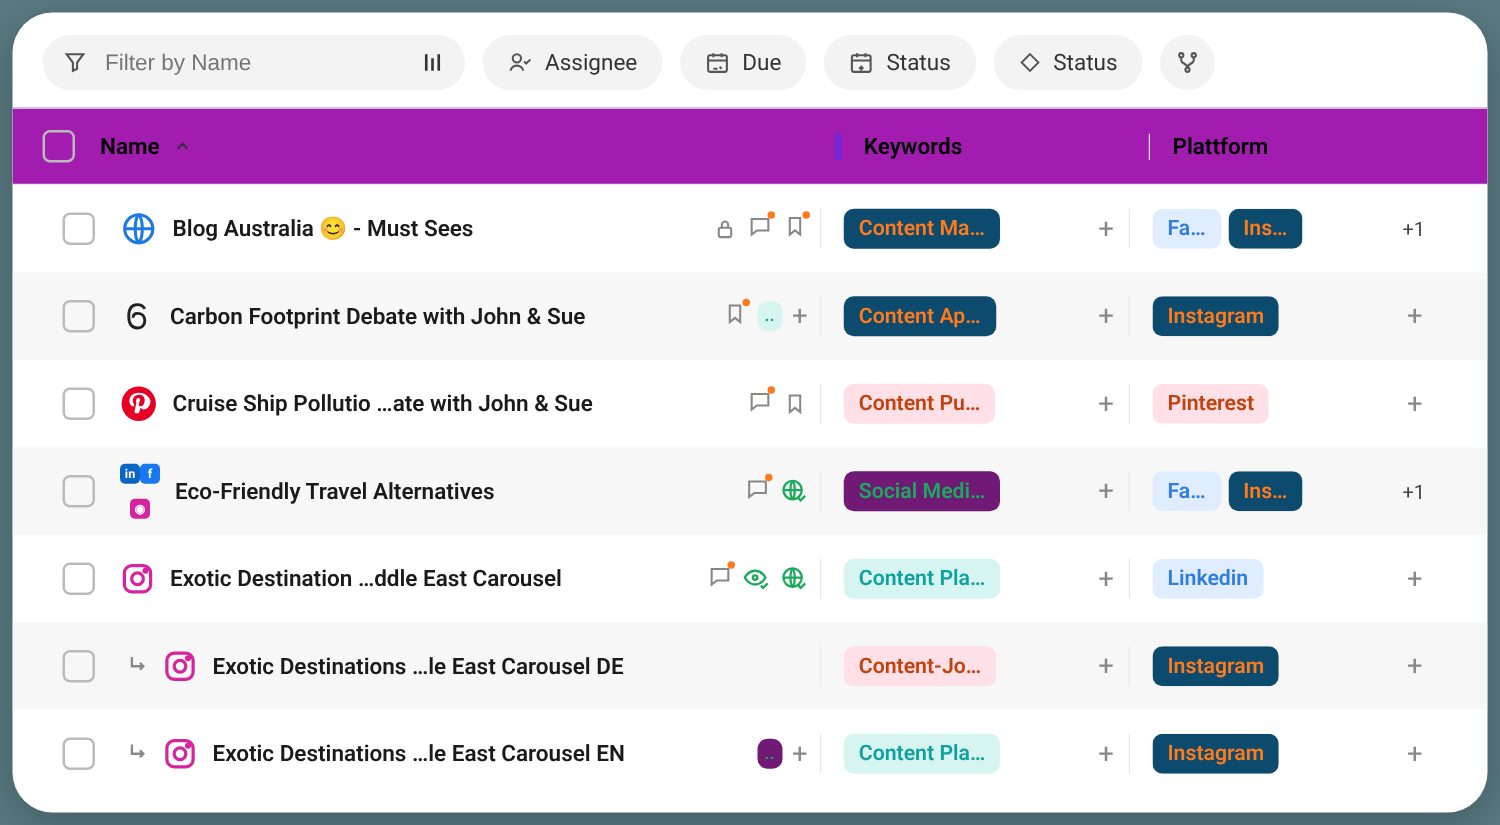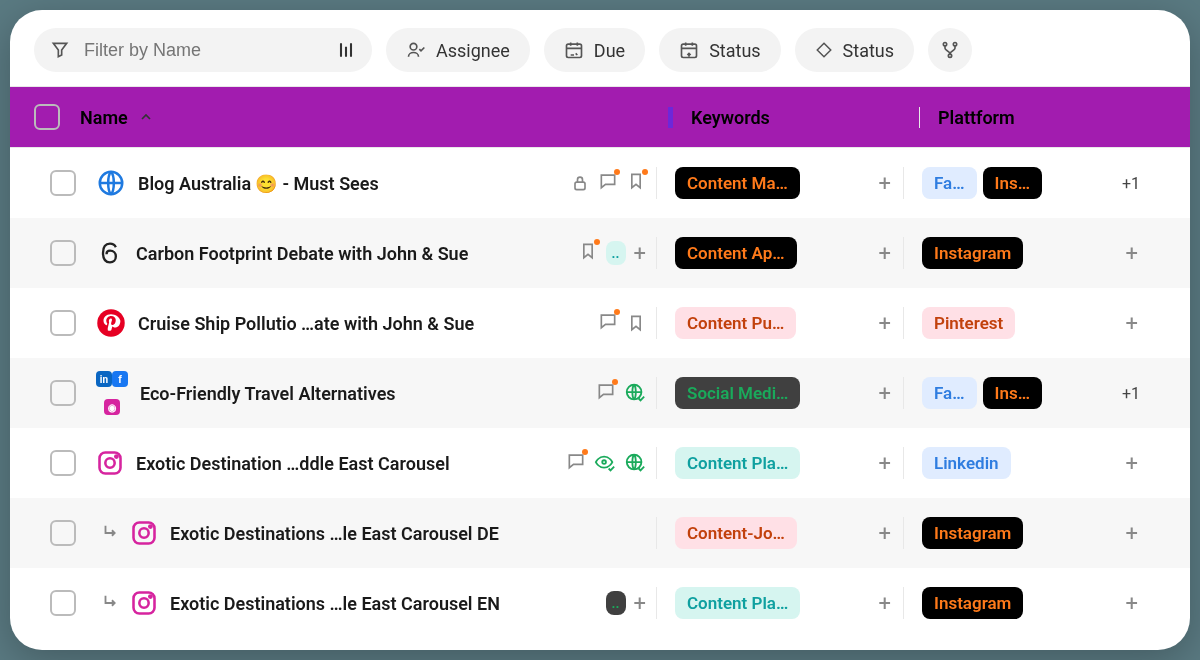--- a/index.html
+++ b/index.html
@@ -18,23 +18,23 @@
   .col-platform{width:228px;border-left:1px solid #e8e8e8;padding-left:18px;font-size:18px;font-weight:600;display:flex;align-items:center}
   .tbody{flex:1;overflow:hidden}
   .row{display:flex;align-items:center;height:70px;padding:0 40px}
   .row.alt{background:#f7f7f7}
   .name-cell{flex:1;display:flex;align-items:center;gap:12px;min-width:0}
   .name-text{font-size:18px;font-weight:600;color:#1a1a1a;white-space:nowrap;overflow:hidden;text-overflow:ellipsis;flex-shrink:1}
   .name-right{margin-left:auto;display:flex;align-items:center;gap:8px;flex-shrink:0;padding-right:10px}
   .kw-cell{width:228px;border-left:1px solid #e8e8e8;display:flex;align-items:center;gap:10px;padding-left:18px;position:relative}
   .pf-cell{width:228px;border-left:1px solid #e8e8e8;display:flex;align-items:center;gap:6px;padding-left:18px}
   .tag{border-radius:8px;padding:6px 12px;font-size:17px;font-weight:600;white-space:nowrap;max-width:140px;overflow:hidden;text-overflow:ellipsis}
-  .tag-orange{background:#000000;color:#ff7a1a}
+  .tag-orange{background:#0c4a6e;color:#ff7a1a}
   .tag-teal{background:#d6f5f0;color:#0fa0a0}
-  .tag-green{background:#404040;color:#1aaa5b}
+  .tag-green{background:#701a75;color:#1aaa5b}
   .tag-red{background:#ffe0e6;color:#c2410c}
   .tag-blue{background:#e0ecff;color:#2f7de0}
   .plus{color:#888;font-size:22px;font-weight:400}
   .plus-end{margin-left:auto;margin-right:12px}
   .more-count{font-size:16px;color:#444;margin-left:auto;margin-right:10px}
   svg{flex-shrink:0}
   .indent-arrow{margin-left:4px;margin-right:-4px}
   .pf-group{display:flex;gap:6px;overflow:hidden;max-width:160px}
   .mini-stack{position:relative;width:32px;height:44px}
   .mini-stack span{position:absolute;width:16px;height:16px;border-radius:4px;display:flex;align-items:center;justify-content:center;font-size:10px;color:#fff;font-weight:700}

